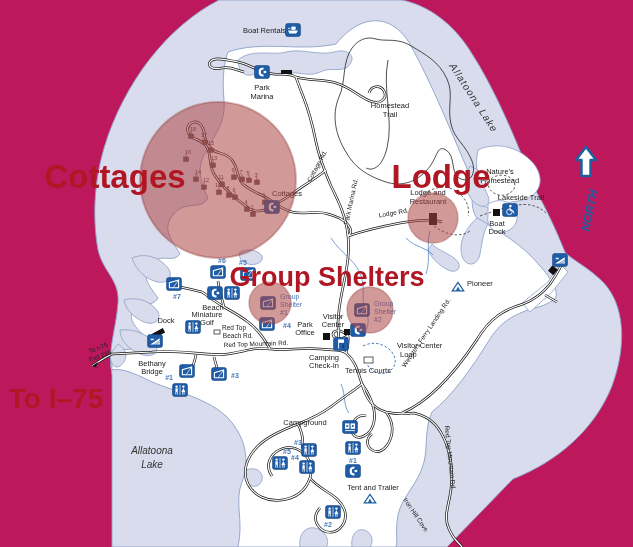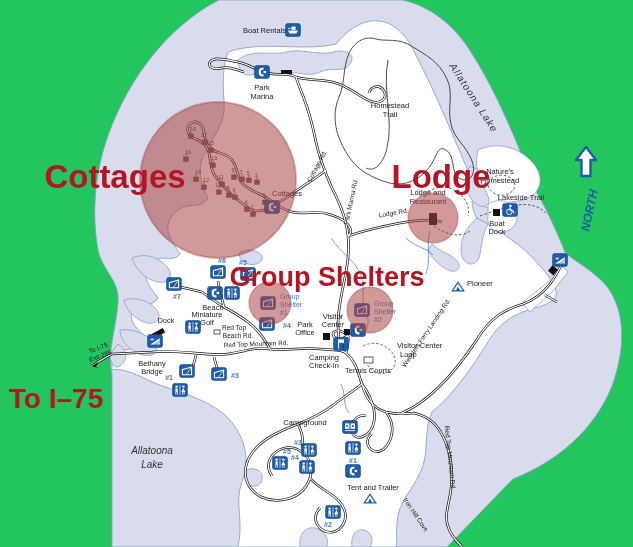--- a/index.html
+++ b/index.html
@@ -1,16 +1,16 @@
 <!DOCTYPE html>
 <html><head>
 <meta charset="utf-8">
 <style>
   html,body{margin:0;padding:0;background:#fff;}
-  .stage{position:relative;width:633px;height:547px;overflow:hidden;background:#22c55e;
+  .stage{position:relative;width:633px;height:547px;overflow:hidden;background:#be185d;
          font-family:"Liberation Sans",sans-serif;}
   svg{display:block;}
   text{font-family:"Liberation Sans",sans-serif;fill:#1a1a1a;}
   .lbl{font-size:7.5px;}
   .road-lbl{font-size:6.5px;fill:#222;}
   .blue-lbl{font-size:7px;fill:#4878b8;}
   .num{font-size:7px;fill:#4878b8;font-weight:bold;}
   .cnum{font-size:5.5px;fill:#4a3a3a;}
   .it{font-style:italic;fill:#333;}
   .big-red{font-weight:bold;fill:#b01623;}

